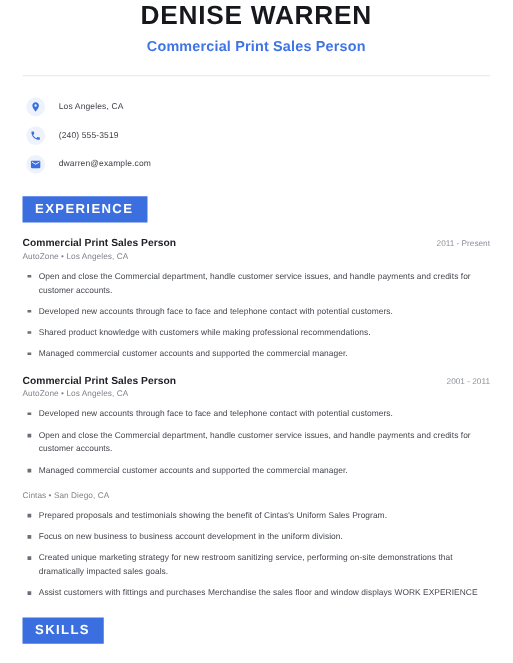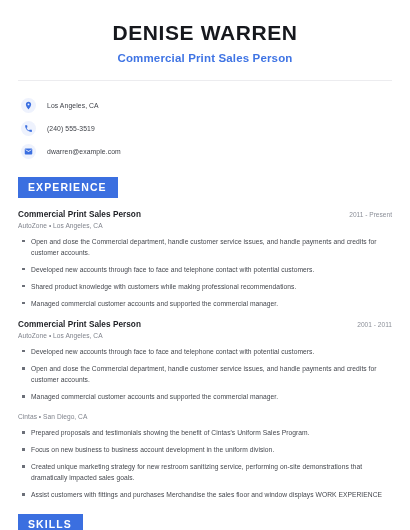--- a/index.html
+++ b/index.html
@@ -19,21 +19,20 @@
 
   .page {
     width: 410px;
     min-height: 530px;
     padding: 0 18px;
     background: #ffffff;
   }
 
   
   .header {
-    padding-top: 20px;
     text-align: center;
   }
 
   .full-name {
     font-size: 21px;
     font-weight: bold;
     letter-spacing: 0.6px;
     color: #16181d;
     line-height: 1.25;
   }

